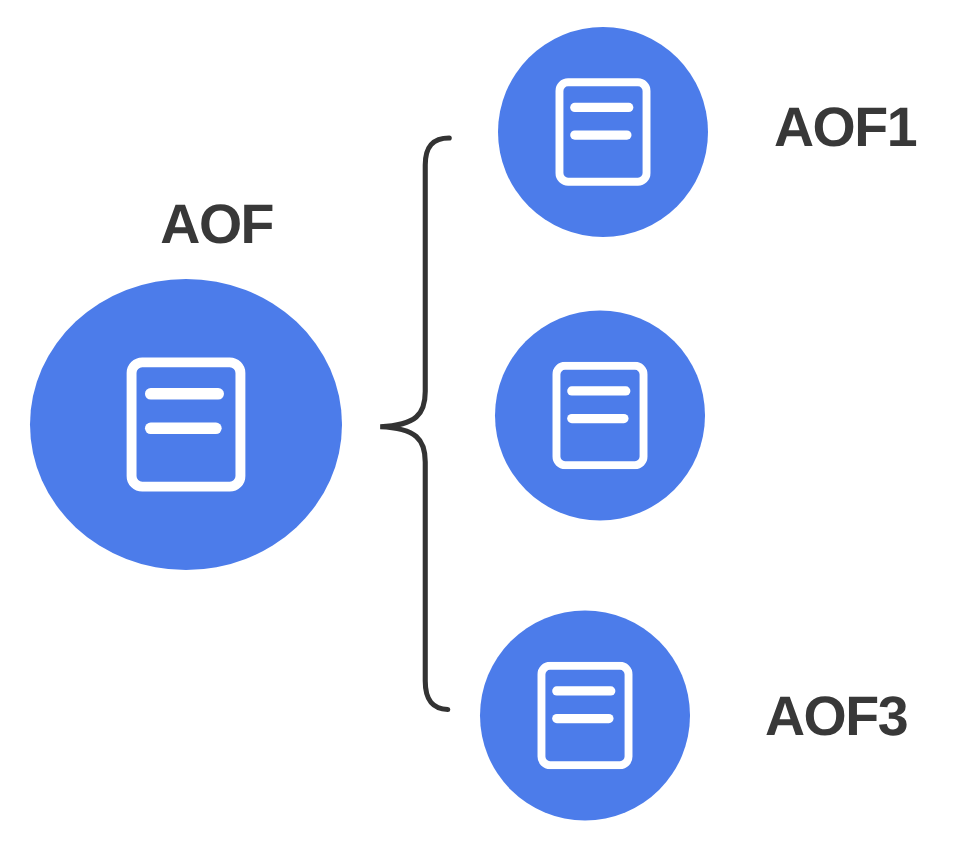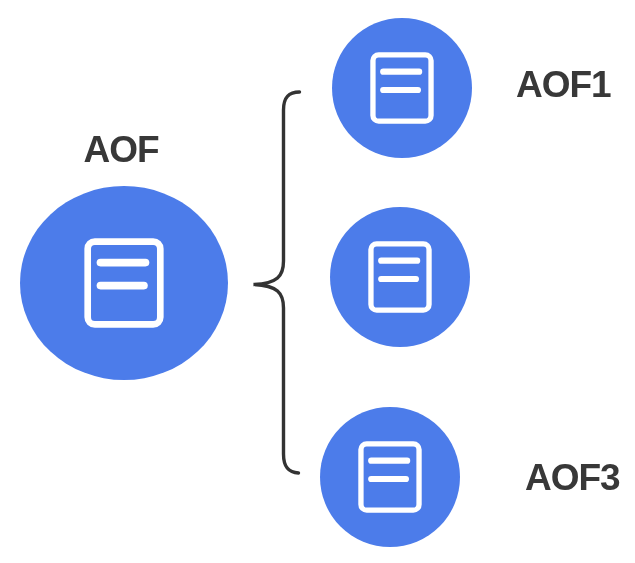--- a/index.html
+++ b/index.html
@@ -40,24 +40,24 @@
 
   .label {
     position: absolute;
     font-weight: 700;
     font-size: 37px;
     line-height: 38px;
     letter-spacing: -1px;
     color: var(--label-text, #383838);
     white-space: nowrap;
   }
-  .label-src { left: 60px;  top: 131px; width: 122px; text-align: center; }
+  .label-src { left: 60px;  top: 131px; width: 122px; text-align: right; }
   .label-t0  { left: 516px; top: 66px; }
   .label-t1  { left: 516px; top: 258px; }
-  .label-t2  { left: 525px; top: 459px; }
+  .label-t2  { left: 510px; top: 459px; }
 
   .brace {
     position: absolute;
     left: 0; top: 0;
     width: 635px; height: 563px;
     pointer-events: none;
   }
   .brace path {
     fill: none;
     stroke: var(--brace-stroke, #333);

